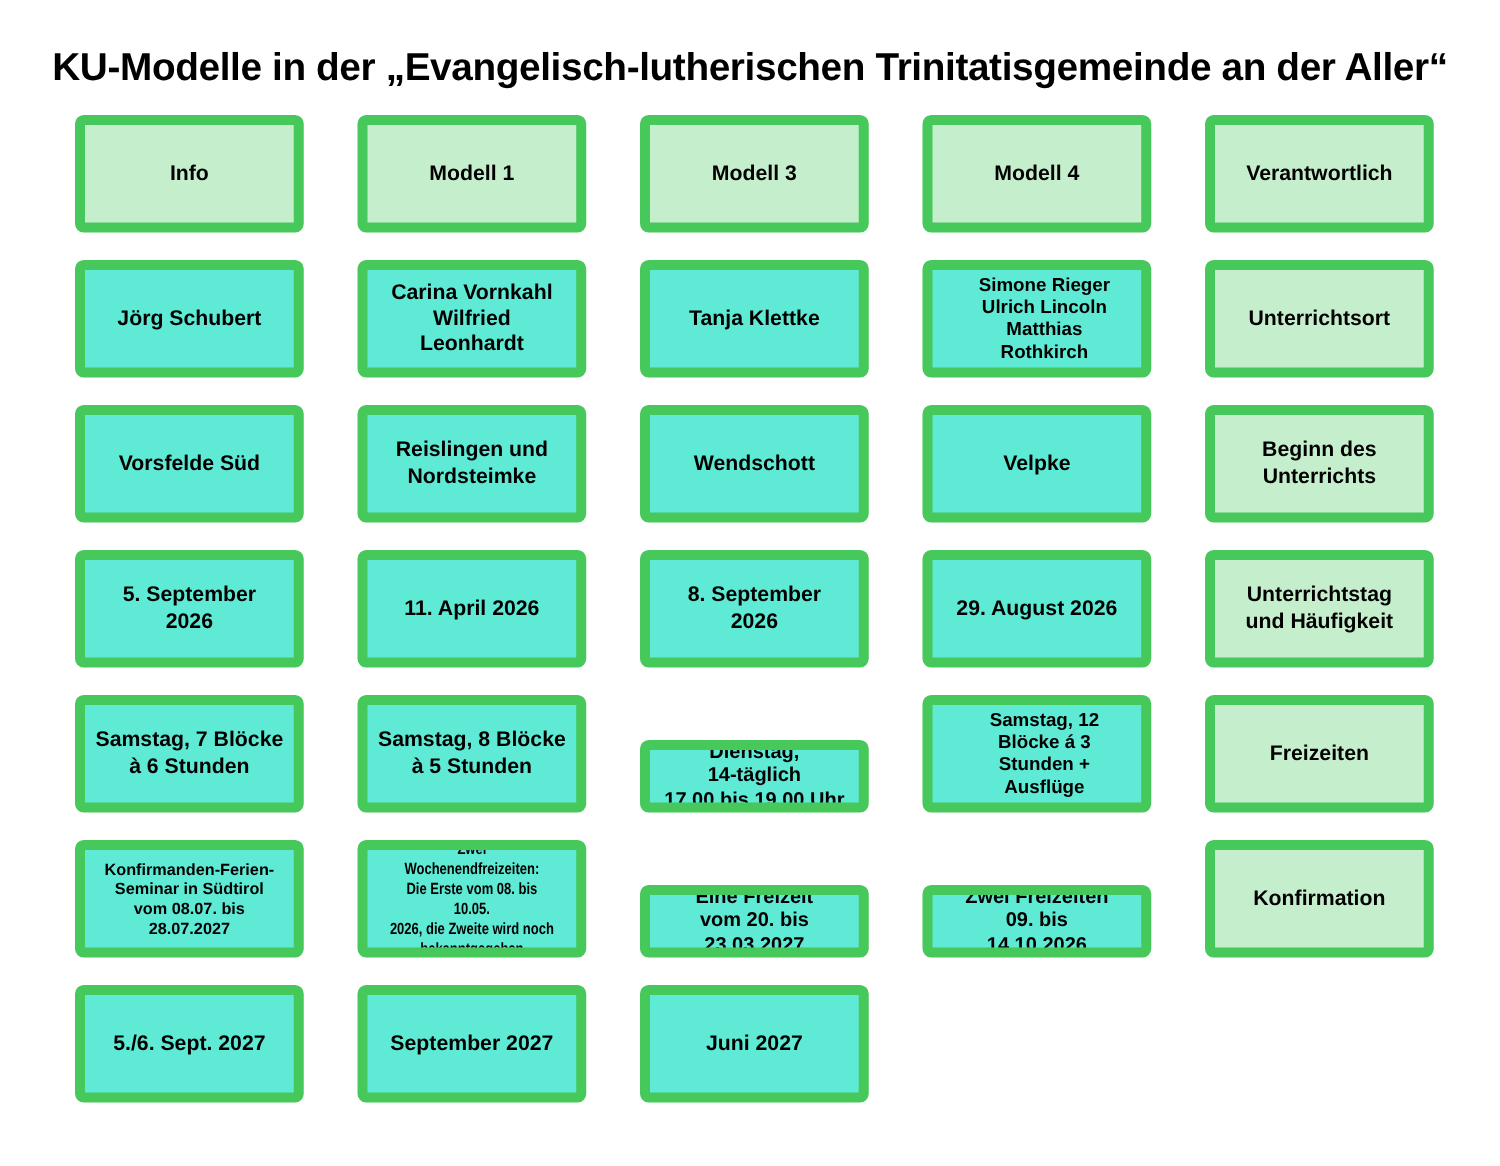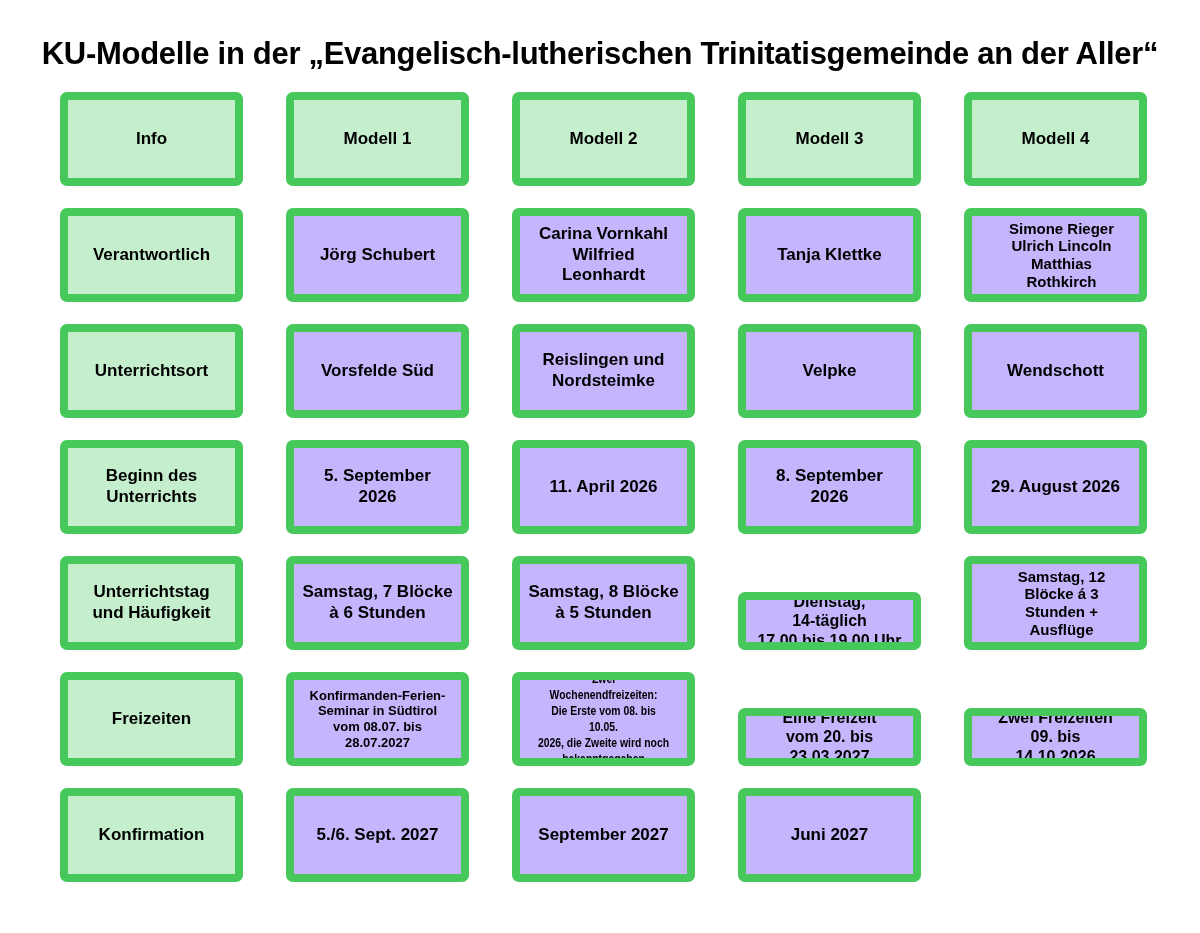--- a/index.html
+++ b/index.html
@@ -34,21 +34,21 @@
     display: grid;
     grid-template-columns: repeat(5, 183px);
     grid-auto-rows: 94px;
     column-gap: 43px;
     row-gap: 22px;
   }
   .box {
     box-sizing: border-box;
     border: 8px solid #46c85a;
     border-radius: 7px;
-    background: #c4b5fd;
+    background: #5eead4;
     display: flex;
     align-items: center;
     justify-content: center;
     text-align: center;
     font-weight: bold;
     font-size: 17px;
     line-height: 1.22;
     color: #000000;
     white-space: pre-line;
     padding: 1px;
@@ -71,41 +71,40 @@
 <body>
 
 <div class="page">
 
   <div class="page-title">KU-Modelle in der „Evangelisch-lutherischen Trinitatisgemeinde an der Aller“</div>
 
   <div class="grid">
 
     <div class="box label">Info</div>
     <div class="box label">Modell 1</div>
-    <div class="box label">Modell 2</div>
     <div class="box label">Modell 3</div>
     <div class="box label">Modell 4</div>
 
     <div class="box label">Verantwortlich</div>
     <div class="box">Jörg Schubert</div>
     <div class="box">Carina Vornkahl
 Wilfried
 Leonhardt</div>
     <div class="box">Tanja Klettke</div>
     <div class="box fs15">Simone Rieger
 Ulrich Lincoln
 Matthias
 Rothkirch</div>
 
     <div class="box label">Unterrichtsort</div>
     <div class="box">Vorsfelde Süd</div>
     <div class="box">Reislingen und
 Nordsteimke</div>
+    <div class="box">Wendschott</div>
     <div class="box">Velpke</div>
-    <div class="box">Wendschott</div>
 
     <div class="box label">Beginn des
 Unterrichts</div>
     <div class="box">5. September
 2026</div>
     <div class="box">11. April 2026</div>
     <div class="box">8. September
 2026</div>
     <div class="box">29. August 2026</div>
 

